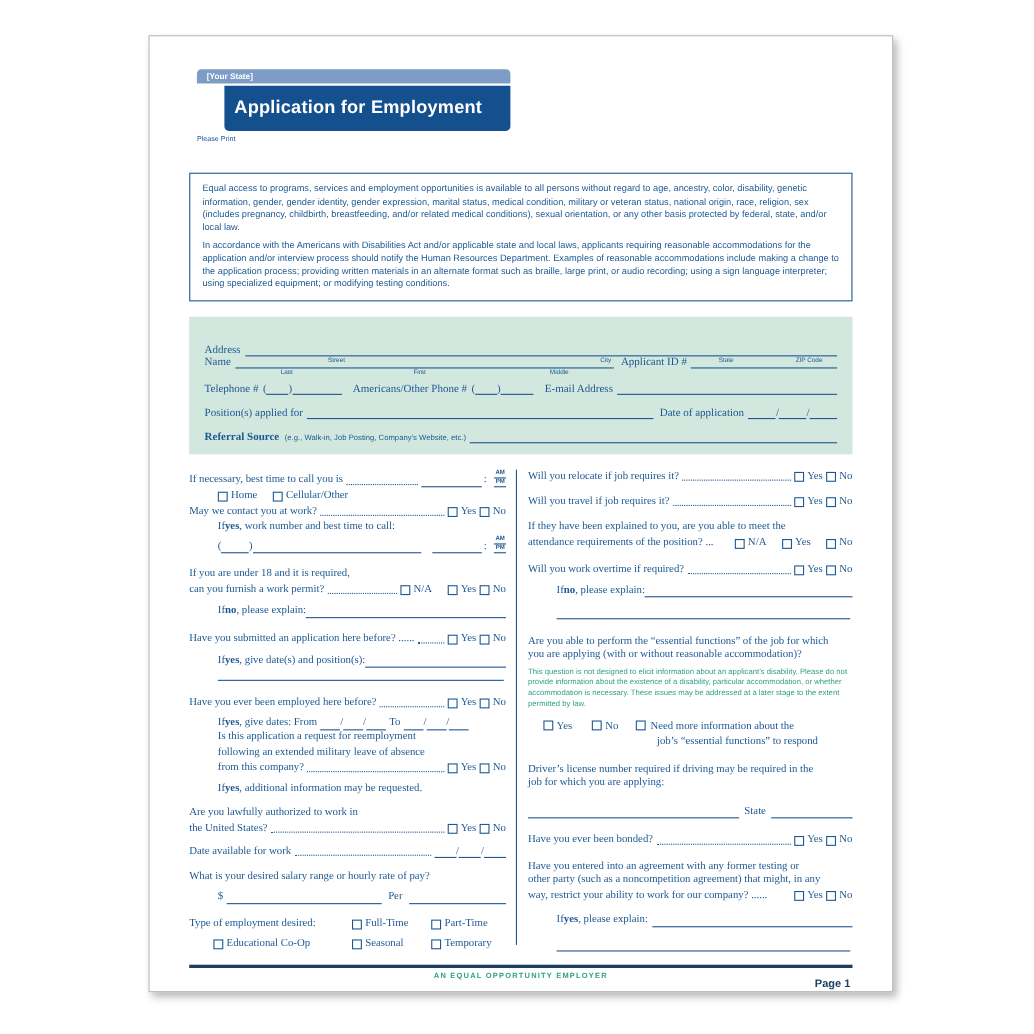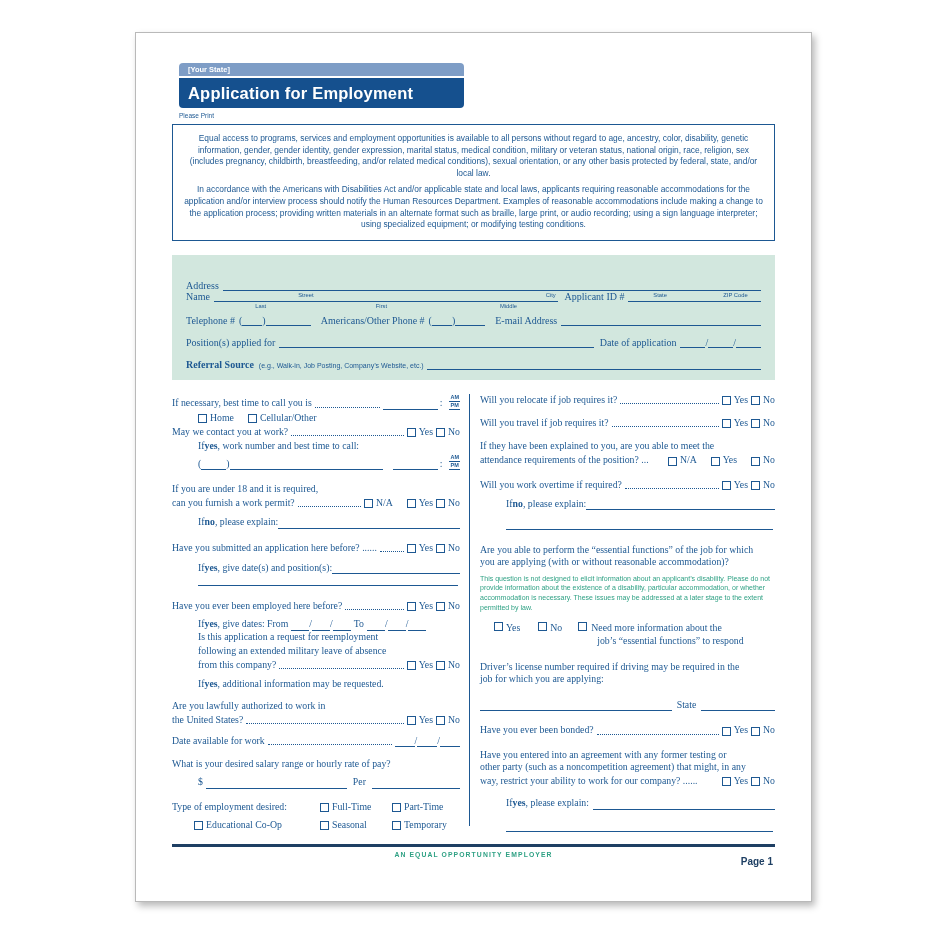--- a/index.html
+++ b/index.html
@@ -11,27 +11,27 @@
     --teal:#2fa184;
   }
   *{margin:0;padding:0;box-sizing:border-box;}
   html,body{width:940px;height:940px;background:#ffffff;font-family:"Liberation Serif",serif;color:var(--navy);}
   .page{position:absolute;left:135px;top:32px;width:677px;height:870px;background:#fff;
         border:1px solid #b9b9b9;box-shadow:3px 4px 7px rgba(0,0,0,.28);padding:30px 36px 0 36px;}
   
   .hdr{margin-left:7px;width:285px;}
   .statebar{background:var(--statebg);border-radius:4px 4px 0 0;padding:2px 8px 2px 9px;
             font:bold 7.5px "Liberation Sans",sans-serif;color:#fff;}
-  .titlebar{background:var(--titlebg);border-radius:0 0 4px 4px;margin-top:2px;height:30px;
+  .titlebar{background:var(--titlebg);border-radius:0 0 4px 4px;margin-top:2px;height:41px;
             display:flex;align-items:center;padding-left:9px;
-            font:bold 16.5px "Liberation Sans",sans-serif;color:#fff;letter-spacing:.2px;}
+            font:bold 16.5px "Liberation Sans",sans-serif;color:#fff;letter-spacing:.2px;margin-left:25px;}
   .pleaseprint{font:6.5px "Liberation Sans",sans-serif;margin:4px 0 0 7px;}
   
-  .notice{border:1.5px solid var(--navy);margin-top:5px;padding:8px 11px 9px 11px;
-          font:8.4px "Liberation Sans",sans-serif;line-height:1.38;text-align:center;}
+  .notice{border:1.5px solid var(--navy);margin-top:27px;padding:8px 11px 9px 11px;
+          font:8.4px "Liberation Sans",sans-serif;line-height:1.38;}
   .notice p + p{margin-top:5px;}
   
   .ident{background:var(--greenbg);margin-top:14px;padding:12px 14px 10px 14px;font-size:10px;}
   .irow{display:flex;align-items:flex-end;}
   .ilab{white-space:nowrap;padding-right:4px;}
   .fline{position:relative;border-bottom:1px solid var(--navy);height:11px;}
   .grow{flex:1 1 auto;}
   .sub{position:absolute;top:12px;font:5.8px "Liberation Sans",sans-serif;white-space:nowrap;}
   .bold{font-weight:bold;}
   .hint{font:7px "Liberation Sans",sans-serif;padding:0 3px 1px 1px;white-space:nowrap;}

